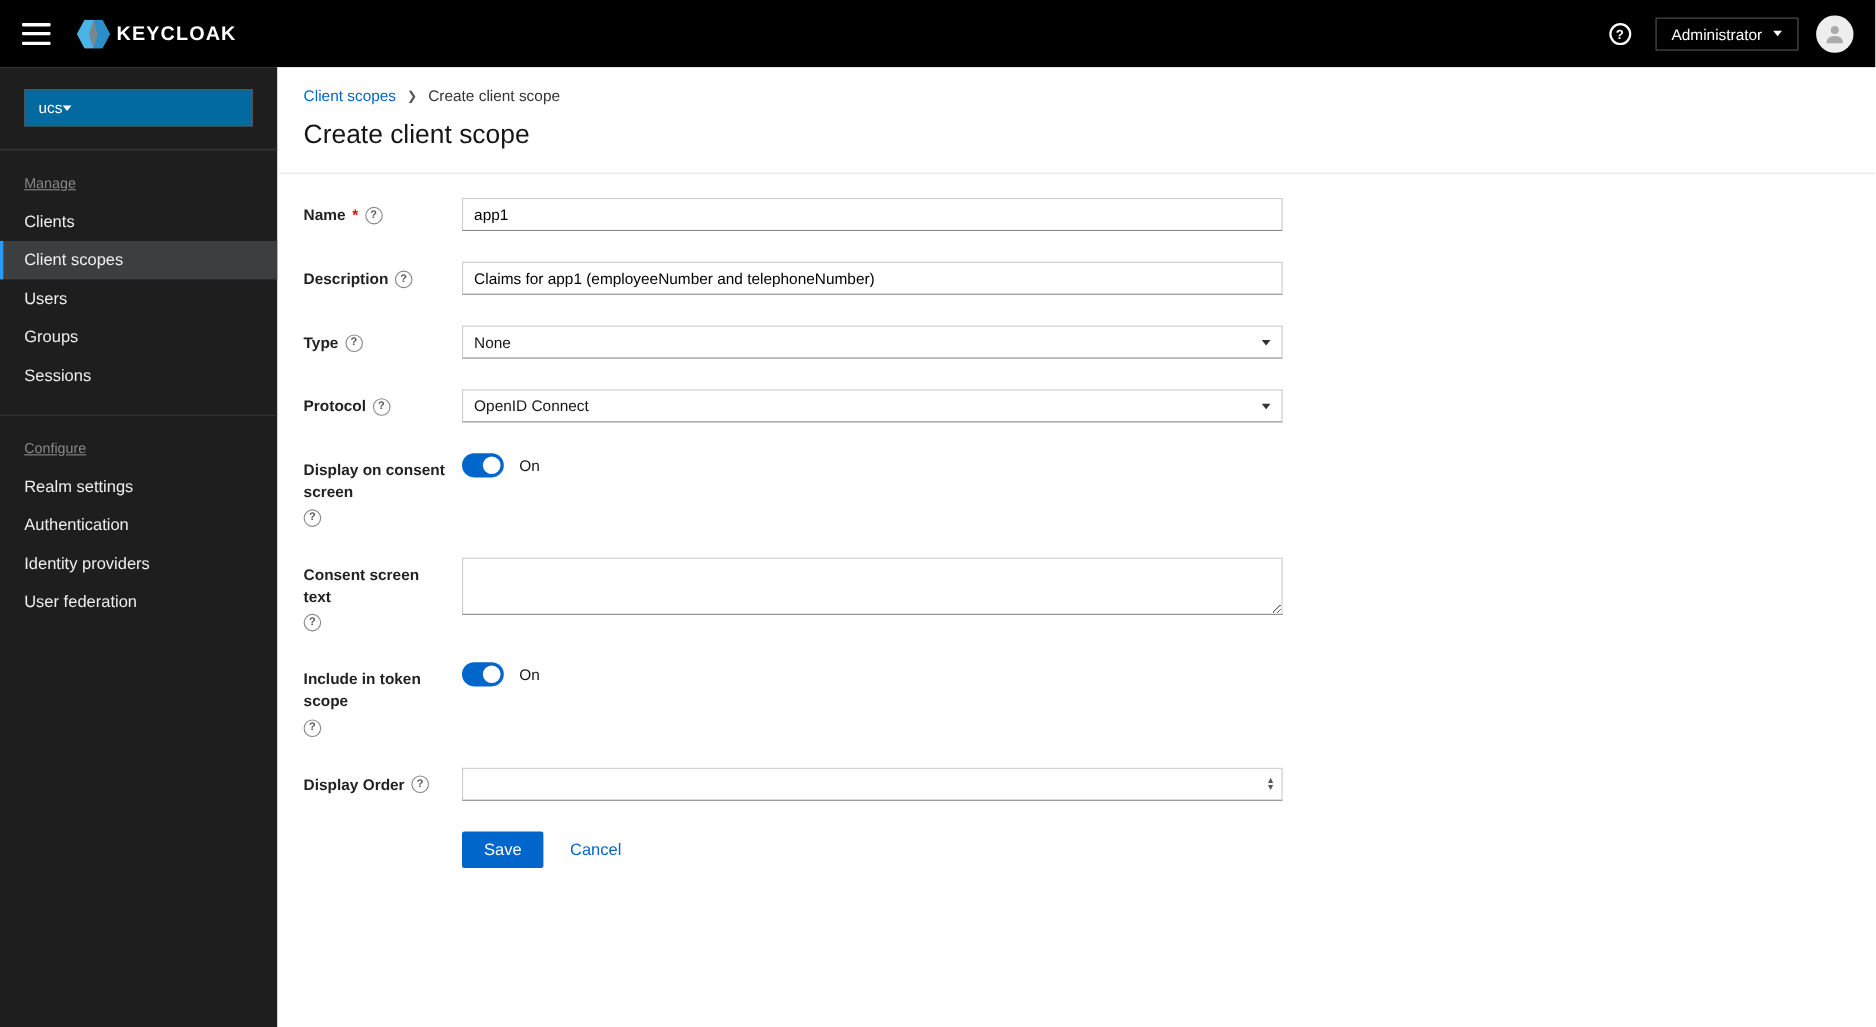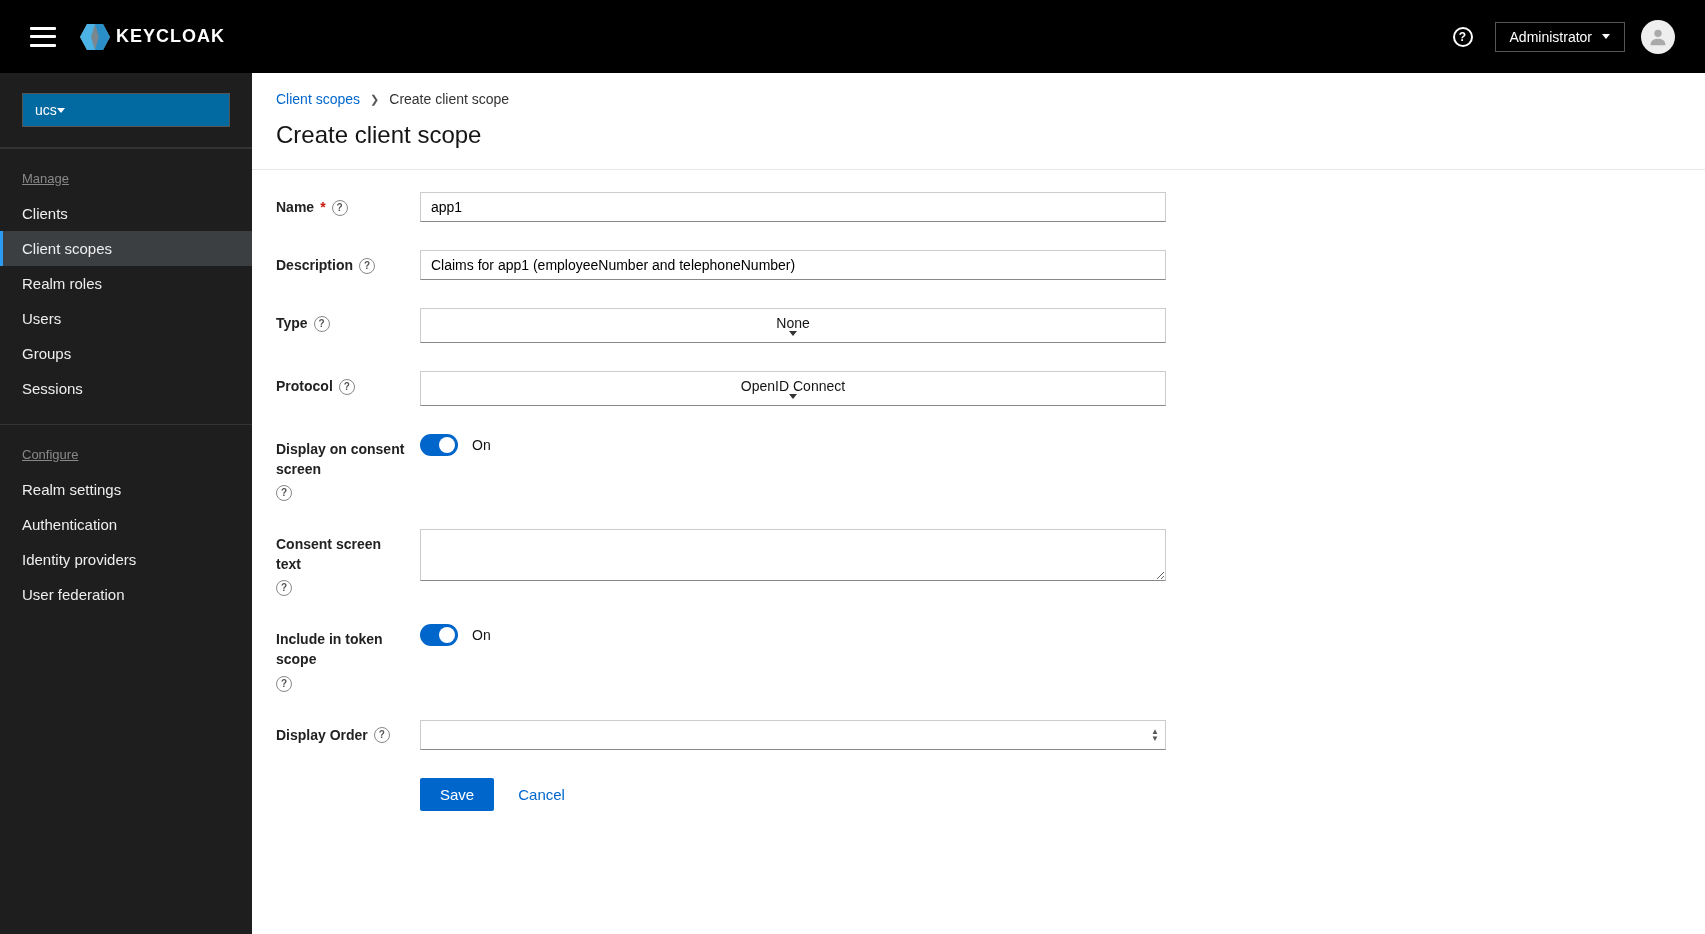--- a/index.html
+++ b/index.html
@@ -1,20 +1,20 @@
 <!DOCTYPE html>
 <html><head>
 <meta charset="utf-8">
 <style>
   * { box-sizing: border-box; margin: 0; padding: 0; }
   html, body { height: 100%; font-family: "Segoe UI", Arial, sans-serif; font-size: 14px; color: #151515; }
   body { display: flex; flex-direction: column; background: #fff; }
 
   
-  .topbar { height: 73px; background: #000; color: #fff; display: flex; align-items: center; padding: 0 30px; }
+  .topbar { height: 61px; background: #000; color: #fff; display: flex; align-items: center; padding: 0 20px; }
   .hamburger { width: 26px; height: 20px; display: flex; flex-direction: column; justify-content: space-between; cursor: pointer; }
   .hamburger span { height: 3px; background: #fff; width: 100%; border-radius: 1px; }
   .logo { display: flex; align-items: center; margin-left: 24px; gap: 6px; }
   .logo-hex { position: relative; width: 30px; height: 26px; }
   .logo-hex svg { display:block; }
   .logo-text { font-weight: 700; letter-spacing: 1px; font-size: 18px; color:#fff; }
   .topbar-spacer { flex: 1; }
   .help-icon { width: 20px; height: 20px; border: 2px solid #fff; border-radius: 50%; display:flex; align-items:center; justify-content:center; font-size:12px; font-weight:700; cursor:pointer; margin-right: 22px; }
   .user-menu { border: 1px solid #555; padding: 6px 14px; display:flex; align-items:center; gap:10px; cursor:pointer; margin-right: 16px; font-size: 14px; }
   .chevron-down { width:0; height:0; border-left:4px solid transparent; border-right:4px solid transparent; border-top:5px solid #fff; }
@@ -44,21 +44,21 @@
   .breadcrumb .current { color:#333; }
   .page-title { font-size:24px; font-weight:500; }
 
   .form-area { padding: 22px 24px; max-width: 1200px; }
   .form-row { display:flex; align-items:flex-start; margin-bottom: 28px; }
   .form-label { width: 144px; padding-right: 12px; padding-top:6px; font-size:14px; font-weight:600; color:#222; display:flex; flex-wrap:wrap; align-items:center; gap:6px; line-height:1.4; }
   .required-star { color:#c9190b; }
   .help-q { width:16px; height:16px; border:1px solid #888; border-radius:50%; display:inline-flex; align-items:center; justify-content:center; font-size:10px; color:#555; cursor:pointer; font-weight:600; }
   .form-control-wrap { flex:1; max-width: 746px; }
   .form-control { width:100%; border:1px solid #ccc; border-bottom-color:#888; padding:6px 10px; font-size:14px; font-family:inherit; background:#fff; }
-  .form-select { width:100%; border:1px solid #ccc; border-bottom-color:#888; padding:6px 10px; font-size:14px; background:#fff; display:flex; align-items:center; justify-content:space-between; cursor:pointer;flex-direction:column; }
+  .form-select { width:100%; border:1px solid #ccc; border-bottom-color:#888; padding:6px 10px; font-size:14px; background:#fff; display:flex; align-items:center; justify-content:space-between; cursor:pointer; }
   textarea.form-control { resize:both; height:52px; }
   .number-wrap { position:relative; }
   .number-wrap input { padding-right:28px; }
   .stepper { position:absolute; right:6px; top:50%; transform:translateY(-50%); display:flex; flex-direction:column; gap:1px; }
   .stepper span { width:10px; height:6px; font-size:8px; line-height:6px; color:#555; cursor:pointer; text-align:center; }
 
   .switch-row { display:flex; align-items:center; gap:14px; }
   .switch { position:relative; width:38px; height:22px; background:#0066cc; border-radius:11px; cursor:pointer; }
   .switch::after { content:""; position:absolute; top:3px; right:3px; width:16px; height:16px; background:#fff; border-radius:50%; }
   .switch-label { font-size:14px; }
@@ -108,21 +108,20 @@
         <span>ucs</span>
         <span class="chevron-down"></span>
       </div>
     </div>
 
     <div class="nav-group">
       <div class="nav-section-title">Manage</div>
       <div id="manage-items">
           <div class="nav-item">Clients</div>
           <div class="nav-item active">Client scopes</div>
-          <div class="nav-item">Realm roles</div>
           <div class="nav-item">Users</div>
           <div class="nav-item">Groups</div>
           <div class="nav-item">Sessions</div>
         </div>
     </div>
 
     <div class="nav-group" style="margin-top:18px;">
       <div class="nav-section-title">Configure</div>
       <div id="configure-items">
           <div class="nav-item">Realm settings</div>

